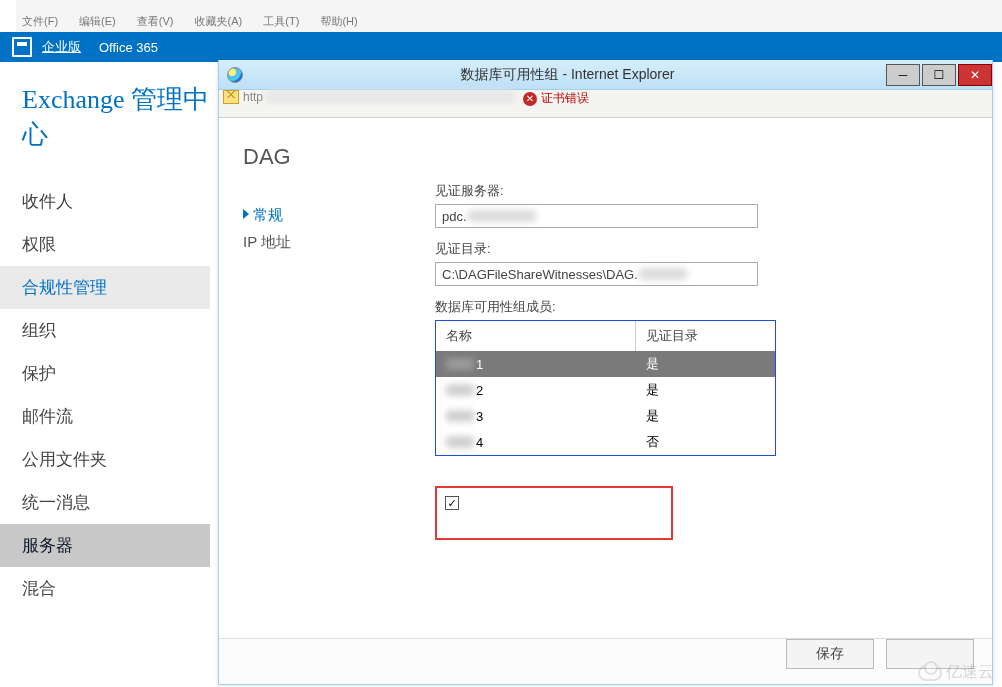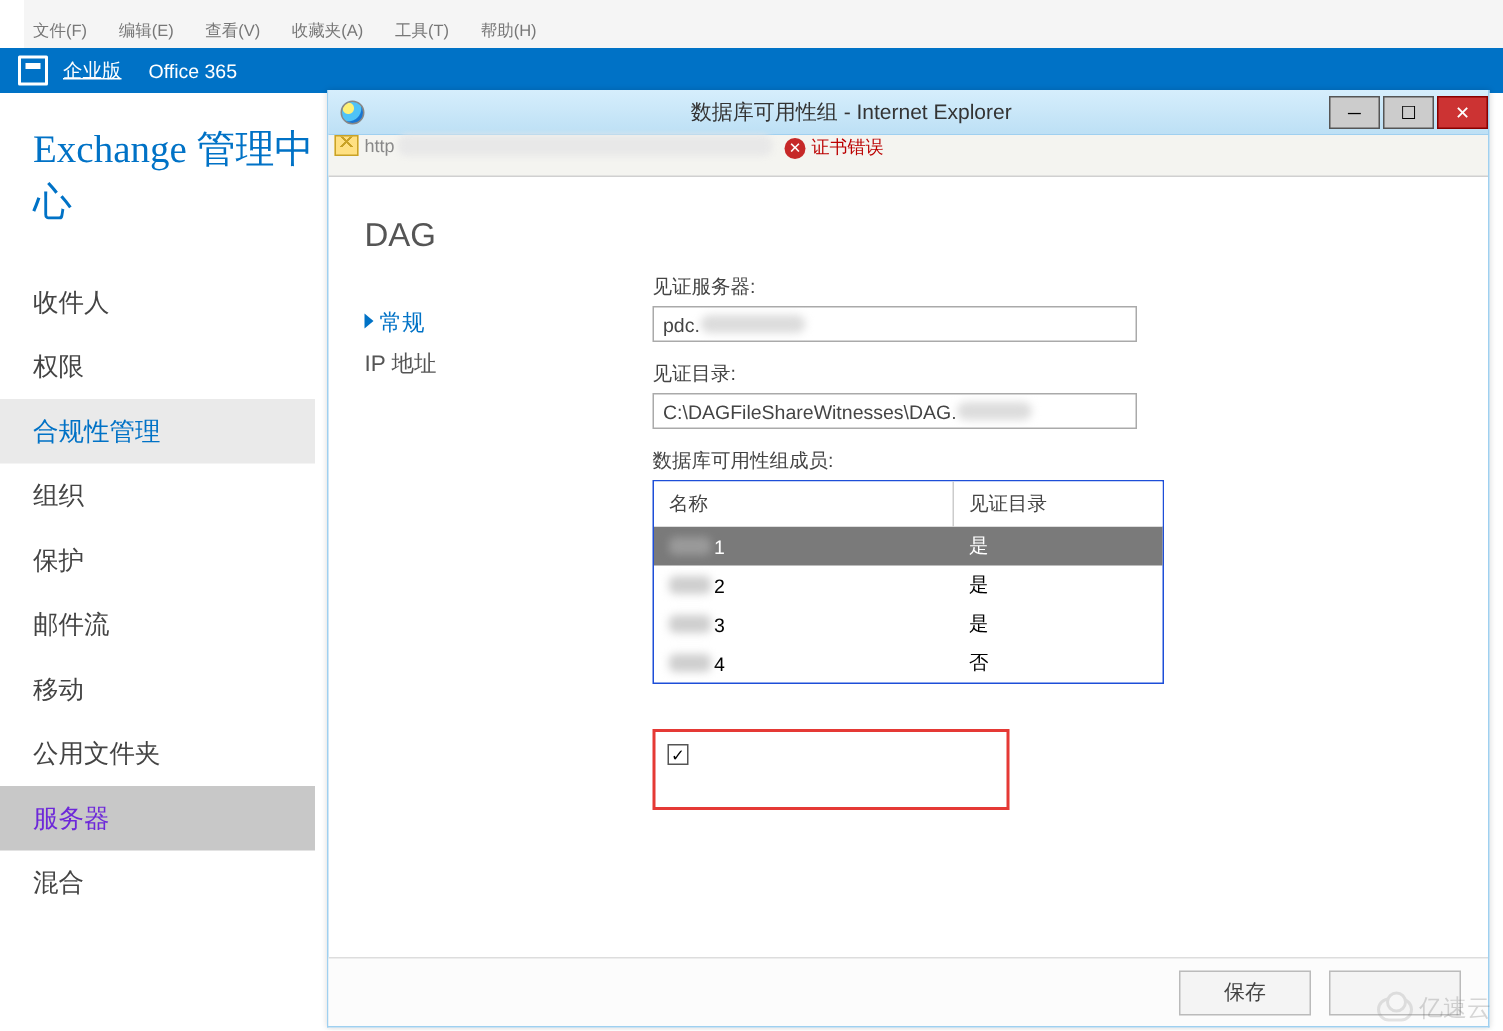--- a/index.html
+++ b/index.html
@@ -15,21 +15,21 @@
 .bluebar .logo::after { content: ""; position: absolute; left: 3px; right: 3px; top: 3px; bottom: 9px; background: #fff; }
 .bluebar .ent { text-decoration: underline; margin-right: 18px; }
 
 
 .main { display: flex; height: calc(687px - 40px); }
 .leftcol { width: 210px; padding: 0 0 0 0; }
 .ecatitle { color: #0072c6; font-size: 26px; font-weight: 400; padding: 20px 0 28px 22px; font-family: Liberation Serif, serif; }
 .navlist { }
 .navitem { padding: 10px 0 10px 22px; font-size: 17px; color: #444; cursor: pointer; }
 .navitem.selected { background: #eaeaea; color: #0072c6; }
-.navitem.active { background: #c8c8c8; color: #6d28d9; }
+.navitem.active { background: #c8c8c8; color: #0f172a; }
 
 
 .popup { position: absolute; left: 218px; top: 60px; width: 775px; height: 625px; background: #fff; border: 1px solid #9fd0f0; border-top: none; box-shadow: 0 0 4px rgba(0,0,0,0.15); }
 .popup-titlebar { height: 30px; background: linear-gradient(#d6eefc,#bde0f5); display: flex; align-items: center; border-bottom: 1px solid #9fd0f0; position: relative; }
 .popup-titlebar .ieicon { width: 16px; height: 16px; margin: 0 8px; border-radius: 50%; background: radial-gradient(circle at 30% 30%, #fff176 0 25%, #4fc3f7 30% 60%, #1976d2 65% 100%); border: 1px solid #888; }
 .popup-title { flex: 1; text-align: center; font-size: 14px; color: #333; }
 .popup-btns { display: flex; }
 .popup-btn { width: 34px; height: 22px; margin-left: 2px; background: #ccc; border: 1px solid #555; display: flex; align-items: center; justify-content: center; font-size: 12px; color: #000; cursor: pointer; }
 .popup-btn.close { background: #c33; color: #fff; border-color: #800; }
 
@@ -65,21 +65,21 @@
 .membertbl .row .cell:first-child { flex: 0 0 200px; display: flex; align-items: center; }
 .membertbl .row .cell:last-child { flex: 1; }
 .membertbl .row.sel { background: #7a7a7a; color: #fff; }
 .membertbl .row .nameblur { display: inline-block; width: 28px; height: 12px; background: #cfcfcf; filter: blur(3px); border-radius: 4px; margin-right: 2px; }
 .membertbl .row.sel .nameblur { background: #9a9a9a; }
 
 .chkbox-wrap { margin-top: 30px; width: 238px; height: 54px; border: 2px solid #e53935; padding: 6px 8px 0 8px; display: flex; align-items: flex-start; gap: 8px; }
 .chkbox { width: 14px; height: 14px; border: 1px solid #555; display: flex; align-items: center; justify-content: center; font-size: 11px; color: #000; cursor: pointer; margin-top: 2px; }
 .chklabel { font-size: 13px; color: #333; }
 
-.bottombar { position: absolute; left: 0; right: 0; bottom: 0; height: 46px; border-top: 1px solid #ddd; background: #fcfcfc; display: flex; justify-content: flex-end; align-items: center; padding-right: 18px; gap: 12px; }
+.bottombar { position: absolute; left: 0; right: 0; bottom: 0; height: 46px; border-top: 1px solid #ddd; background: #fcfcfc; display: flex; justify-content: flex-end; align-items: flex-start; padding-right: 18px; gap: 12px; }
 .bottombar .btn { width: 88px; height: 30px; border: 1px solid #bbb; background: #f4f4f4; font-size: 14px; color: #444; display: flex; align-items: center; justify-content: center; cursor: pointer; }
 .bottombar .btn.ghost { color: #ddd; }
 
 .watermark { position: absolute; right: 8px; bottom: 4px; opacity: 0.25; display: flex; align-items: center; gap: 4px; font-size: 16px; color: #666; }
 .watermark .cloud { width: 24px; height: 16px; border: 2px solid #999; border-radius: 10px; position: relative; }
 .watermark .cloud::before { content:""; position:absolute; width:10px; height:10px; border:2px solid #999; border-radius:50%; top:-6px; left:4px; background:#fff; }
 </style>
 </head>
 <body>
 
@@ -101,22 +101,22 @@
 <div class="main">
   <div class="leftcol">
     <div class="ecatitle">Exchange 管理中心</div>
     <div class="navlist">
       <div class="navitem">收件人</div>
       <div class="navitem">权限</div>
       <div class="navitem selected">合规性管理</div>
       <div class="navitem">组织</div>
       <div class="navitem">保护</div>
       <div class="navitem">邮件流</div>
-      <div class="navitem">移动</div>
       <div class="navitem">公用文件夹</div>
+      <div class="navitem">统一消息</div>
       <div class="navitem active">服务器</div>
       <div class="navitem">混合</div>
     </div>
   </div>
 </div>
 
 <div class="popup">
   <div class="popup-titlebar">
     <div class="ieicon"></div>
     <div class="popup-title">数据库可用性组 - Internet Explorer</div>

